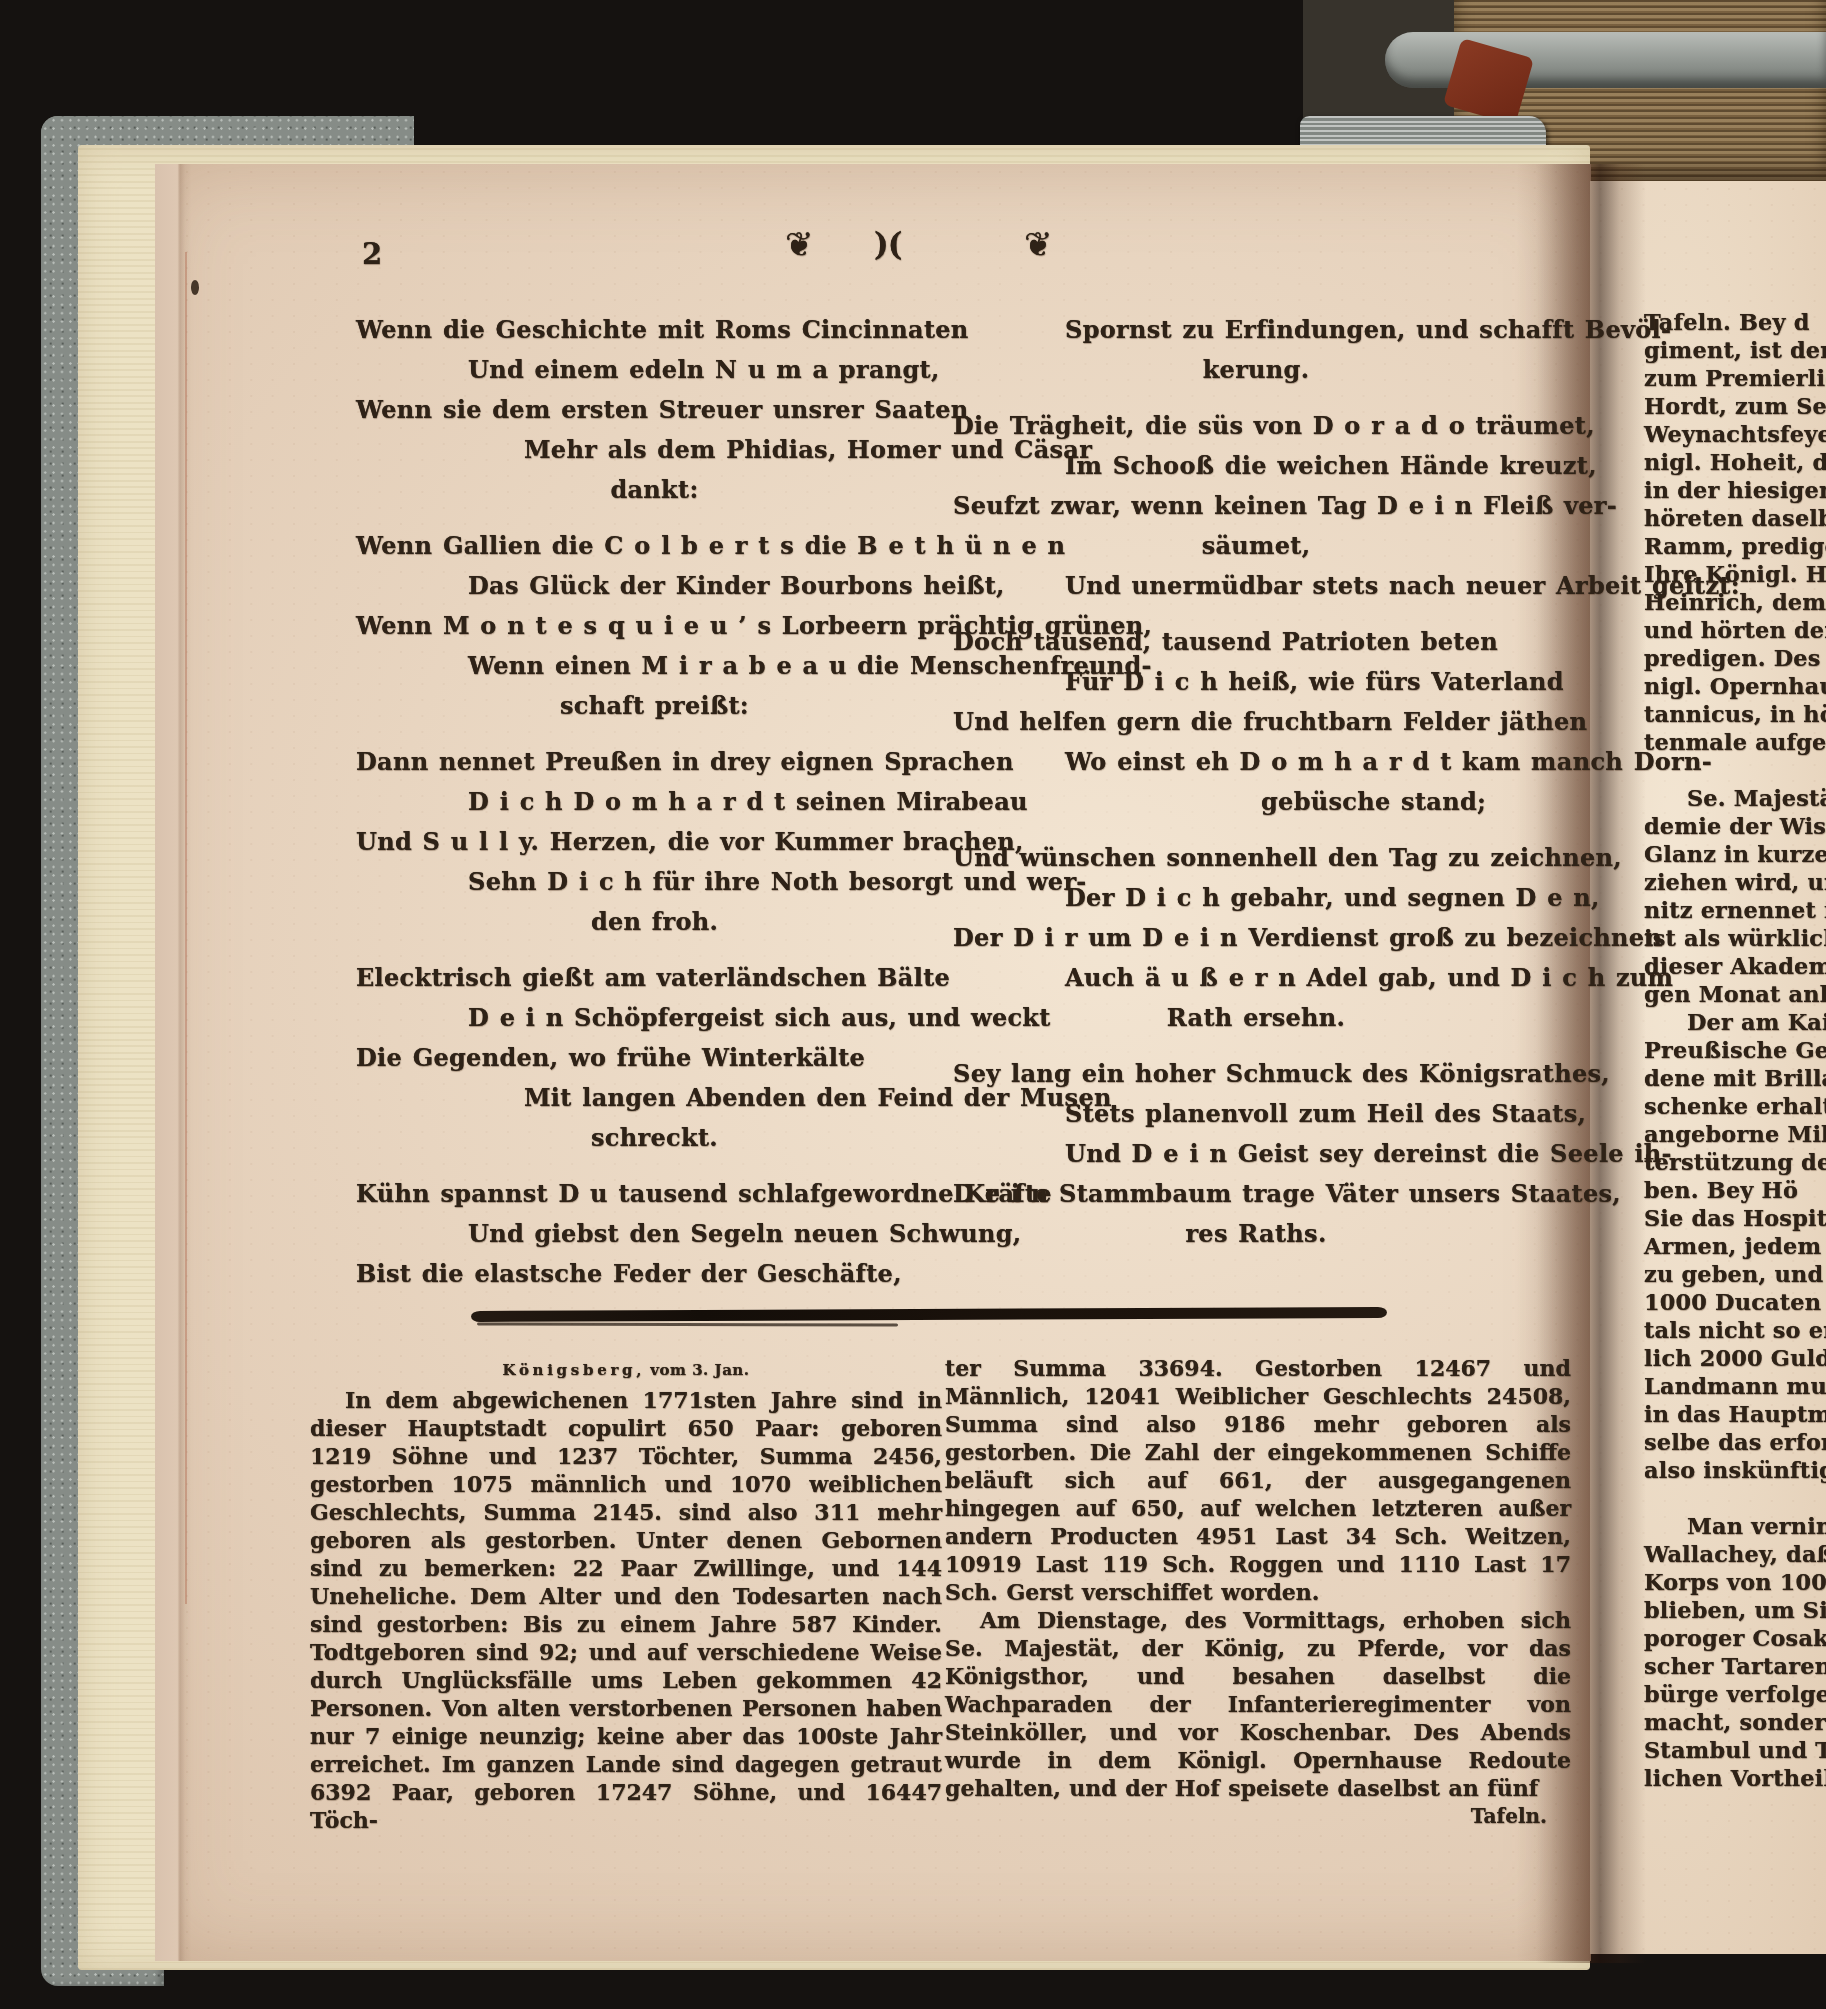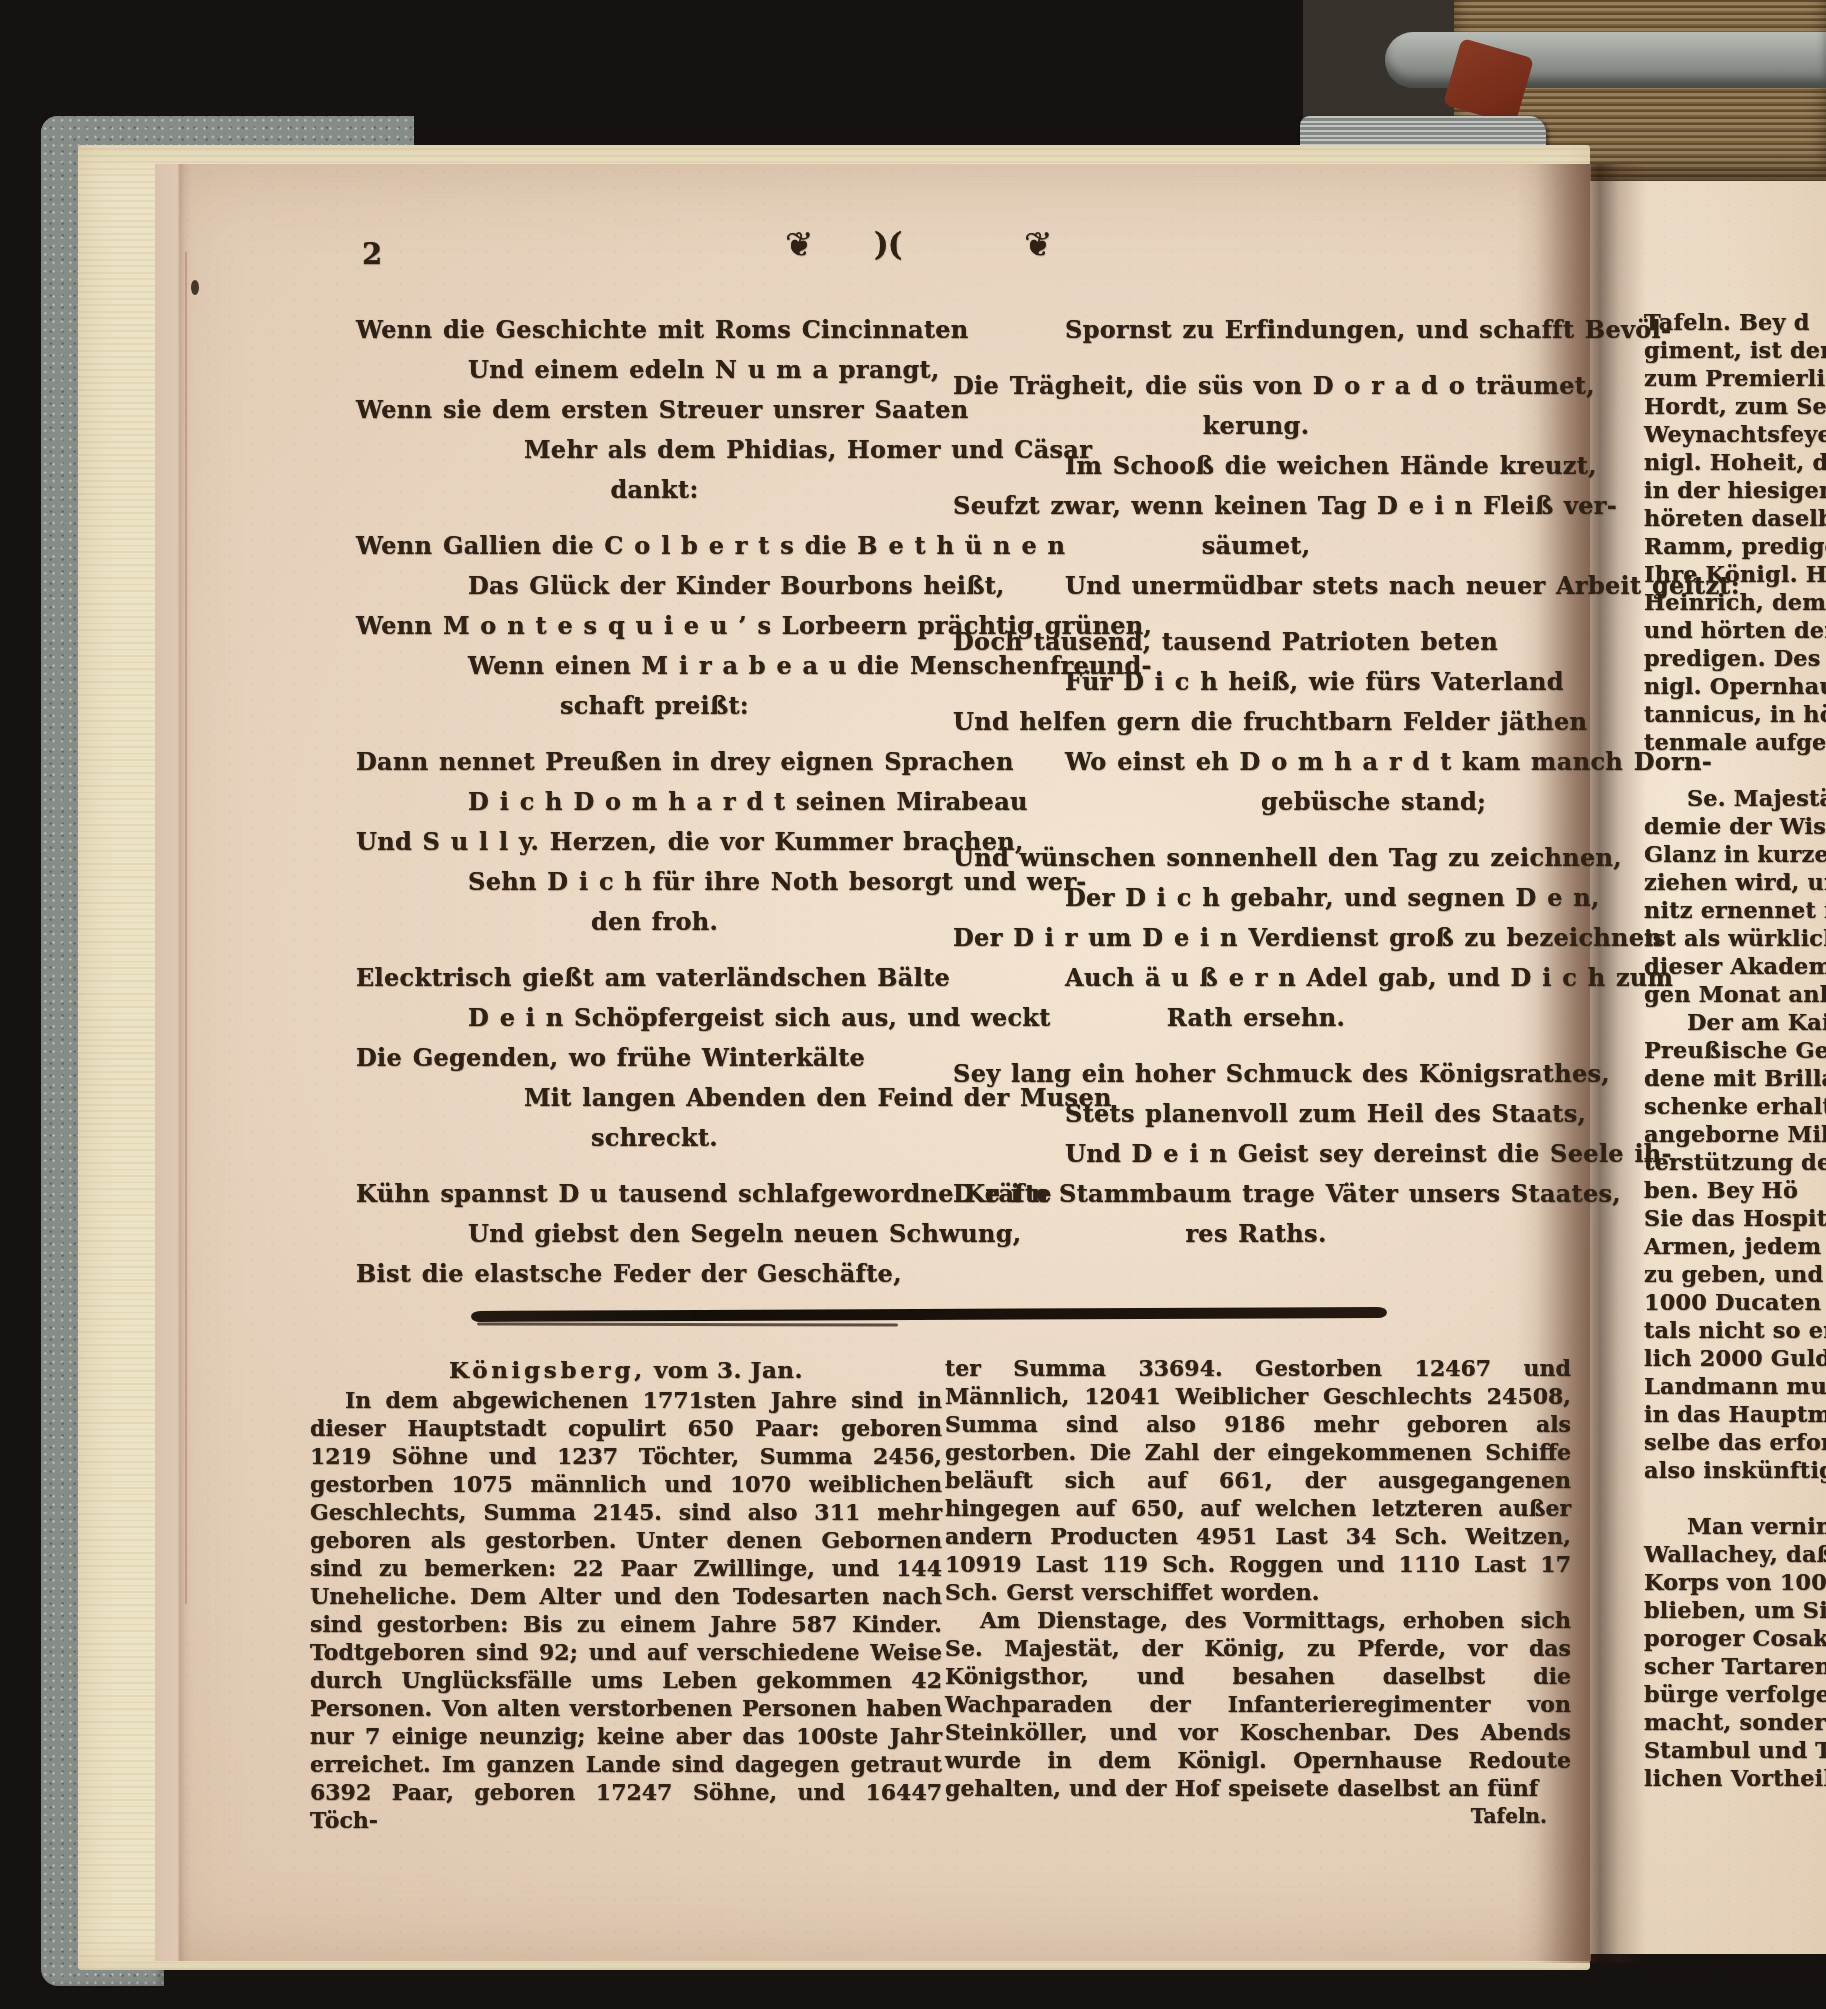--- a/index.html
+++ b/index.html
@@ -114,21 +114,21 @@
     background:linear-gradient(90deg,#241a12,#140e09 25%,#1c130c 70%,#241a12);
     border-radius:9.3px/5.6px;transform:rotate(-.25deg);
   }
   .thick-rule::after{
     content:"";position:absolute;left:5.6px;top:13px;width:46%;height:2.8px;
     background:rgba(30,20,12,.7);border-radius:2.8px;transform:rotate(.4deg);
   }
   .news{position:absolute;font-weight:700;}
   .news-left{left:310px;top:1354px;width:632px;}
   .news-right{left:945px;top:1354px;width:626px;}
-  .news-heading{text-align:center;font-size:23px;line-height:32px;white-space:nowrap;}
+  .news-heading{text-align:center;font-size:15px;line-height:32px;white-space:nowrap;}
   .news-place{letter-spacing:3.7px;}
   .news-date{letter-spacing:0.5px;}
   .news-body{font-size:22px;line-height:28px;text-align:justify;word-spacing:0.9px;}
   .first-indent{text-indent:35px;}
   .news-heading.berlin{margin-top:3.7px;}
   .last-line{font-size:20px;line-height:28px;text-align:right;padding-right:24px;}
   .right-page-text{
     position:absolute;left:1644px;top:308px;width:392px;
     font-size:22.4px;font-weight:700;line-height:28px;letter-spacing:0.2px;
   }
@@ -182,22 +182,22 @@
       <div class="pline l1">D e i n Schöpfergeist sich aus, und weckt</div>
       <div class="pline l0">Die Gegenden, wo frühe Winterkälte</div>
       <div class="pline l2">Mit langen Abenden den Feind der Musen</div>
       <div class="pline c">schreckt.</div>
       <div class="pline l0 gap">Kühn spannst D u tausend schlafgewordne Kräfte</div>
       <div class="pline l1">Und giebst den Segeln neuen Schwung,</div>
       <div class="pline l0">Bist die elastsche Feder der Geschäfte,</div>
     </div>
   <div class="poem poem-right ink">
       <div class="pline l1">Spornst zu Erfindungen, und schafft Bevöl-</div>
+      <div class="pline c">kerung.</div>
       <div class="pline l0 gap">Die Trägheit, die süs von D o r a d o träumet,</div>
-      <div class="pline c">kerung.</div>
       <div class="pline l1">Im Schooß die weichen Hände kreuzt,</div>
       <div class="pline l0">Seufzt zwar, wenn keinen Tag D e i n Fleiß ver-</div>
       <div class="pline c">säumet,</div>
       <div class="pline l1">Und unermüdbar stets nach neuer Arbeit geitzt:</div>
       <div class="pline l0 gap">Doch tausend, tausend Patrioten beten</div>
       <div class="pline l1">Für D i c h heiß, wie fürs Vaterland</div>
       <div class="pline l0">Und helfen gern die fruchtbarn Felder jäthen</div>
       <div class="pline l1">Wo einst eh D o m h a r d t kam manch Dorn-</div>
       <div class="pline cr">gebüsche stand;</div>
       <div class="pline l0 gap">Und wünschen sonnenhell den Tag zu zeichnen,</div>

